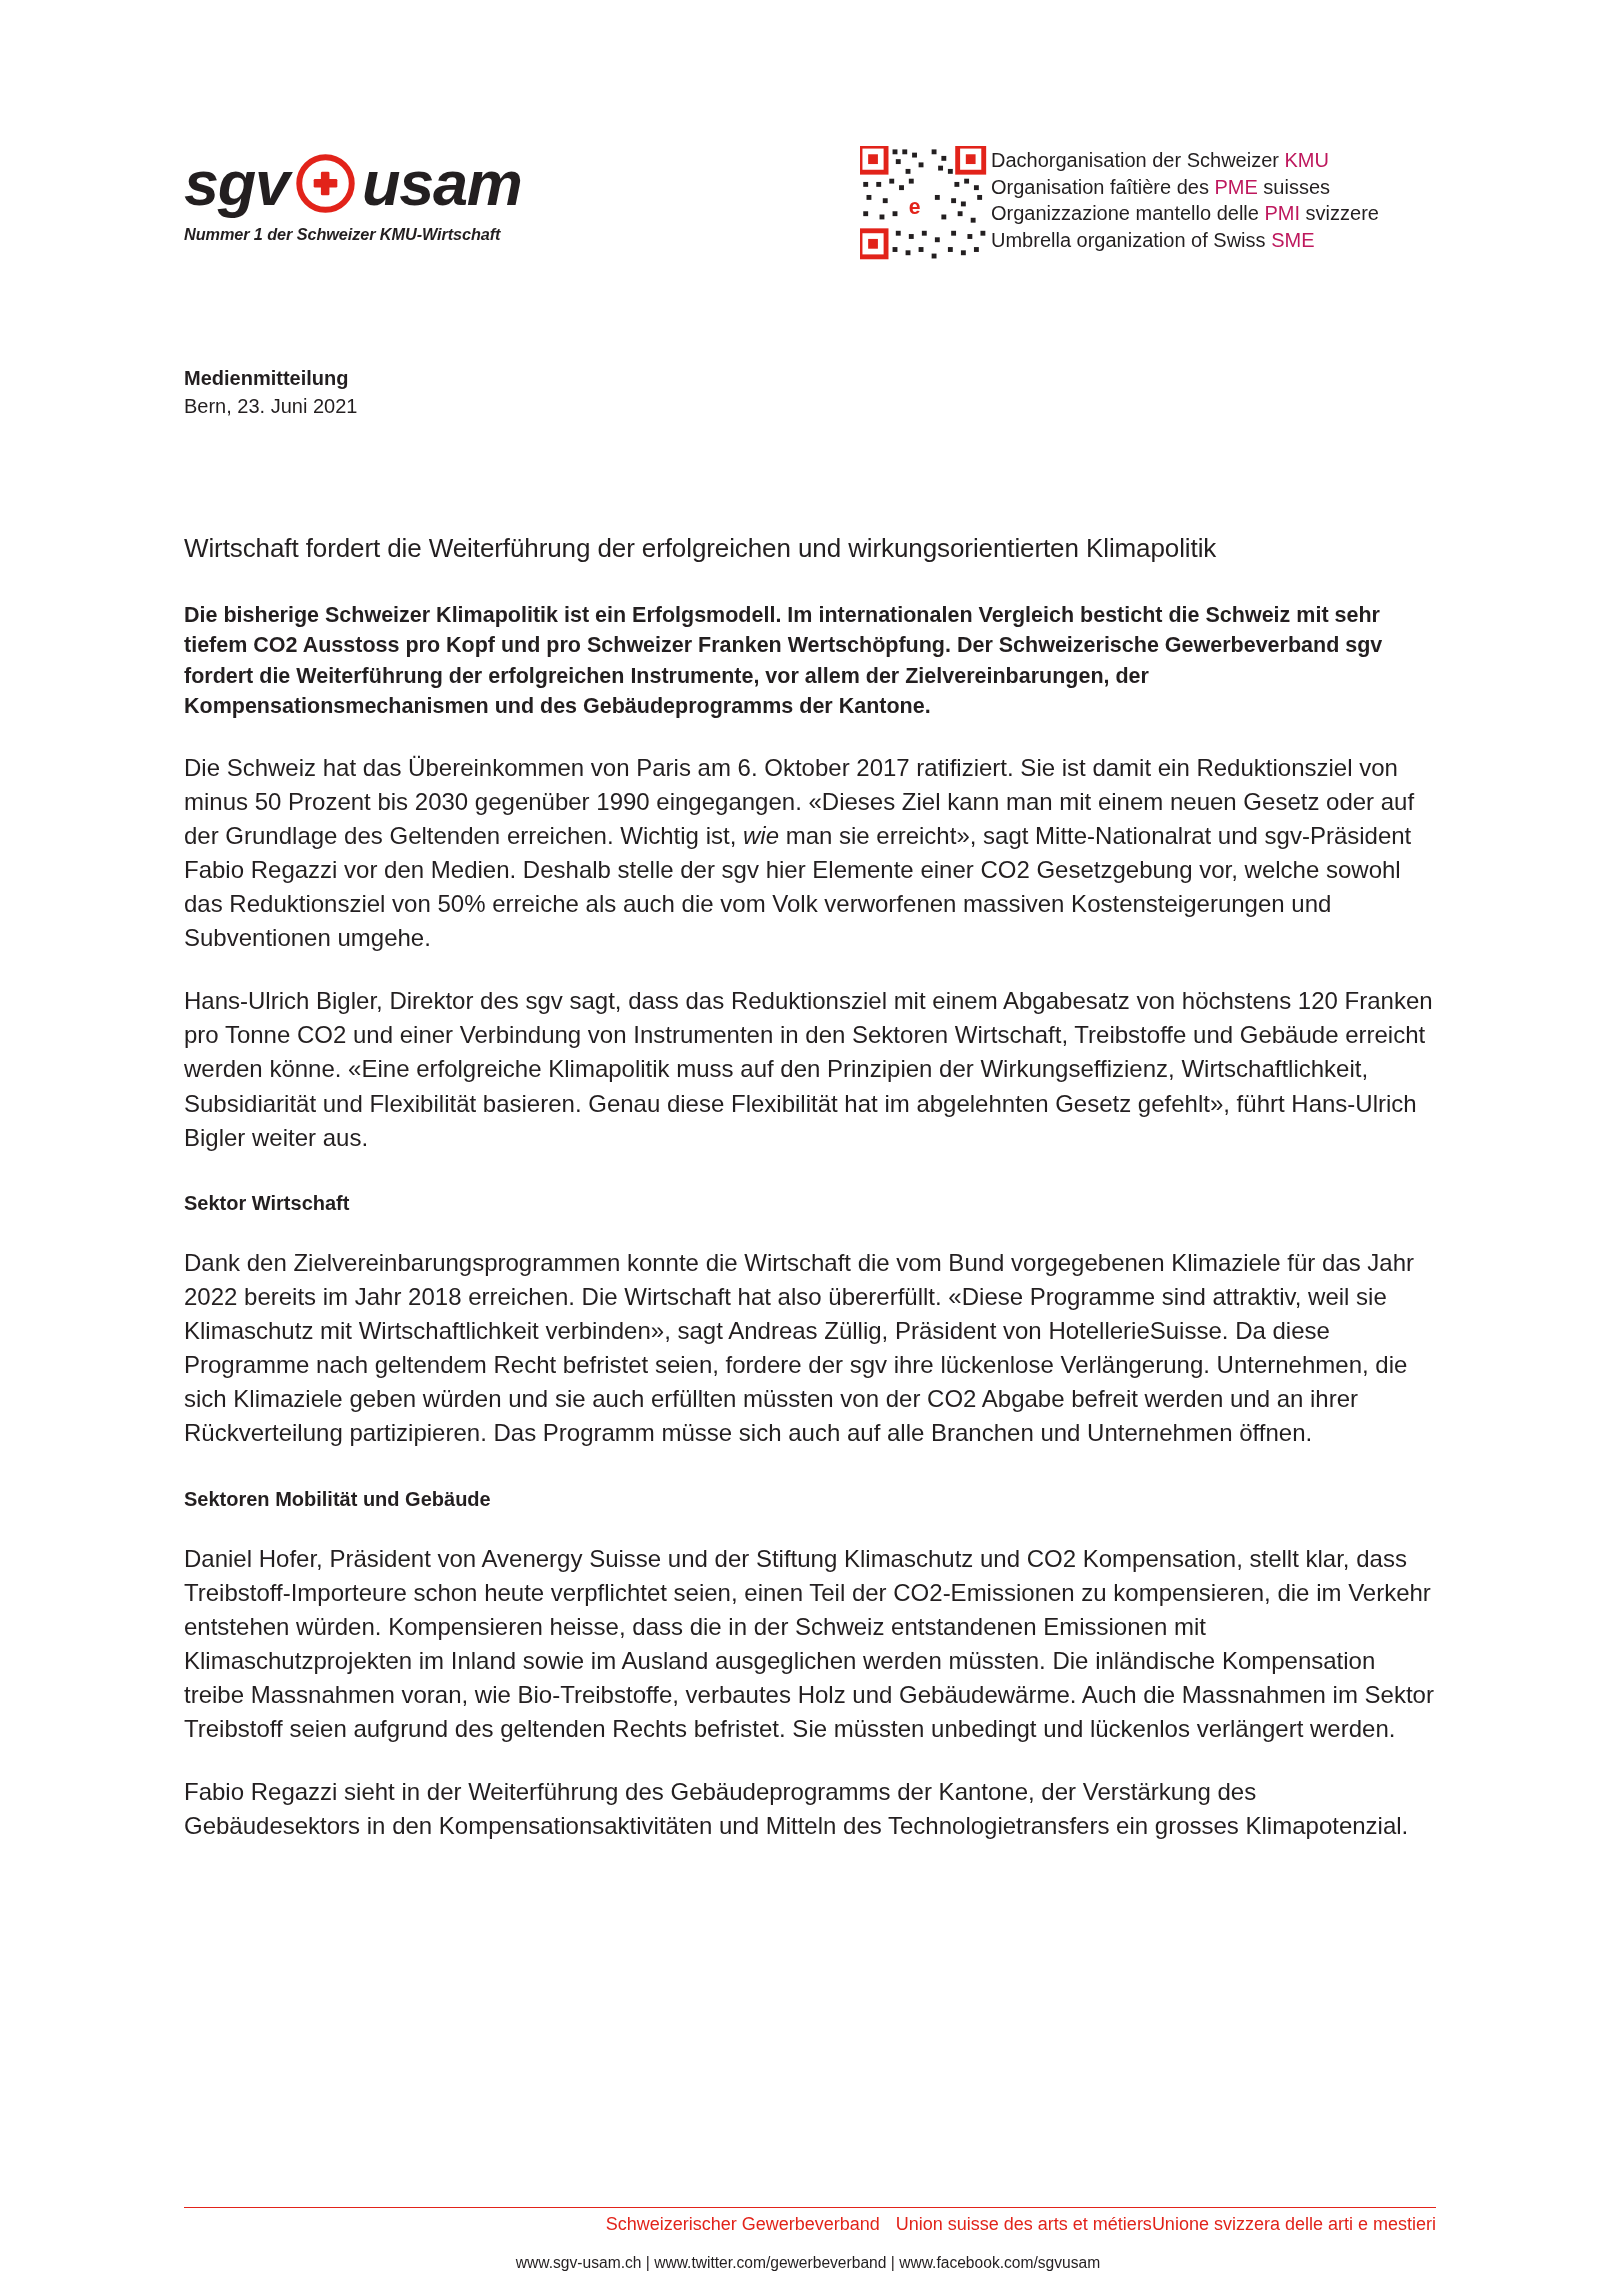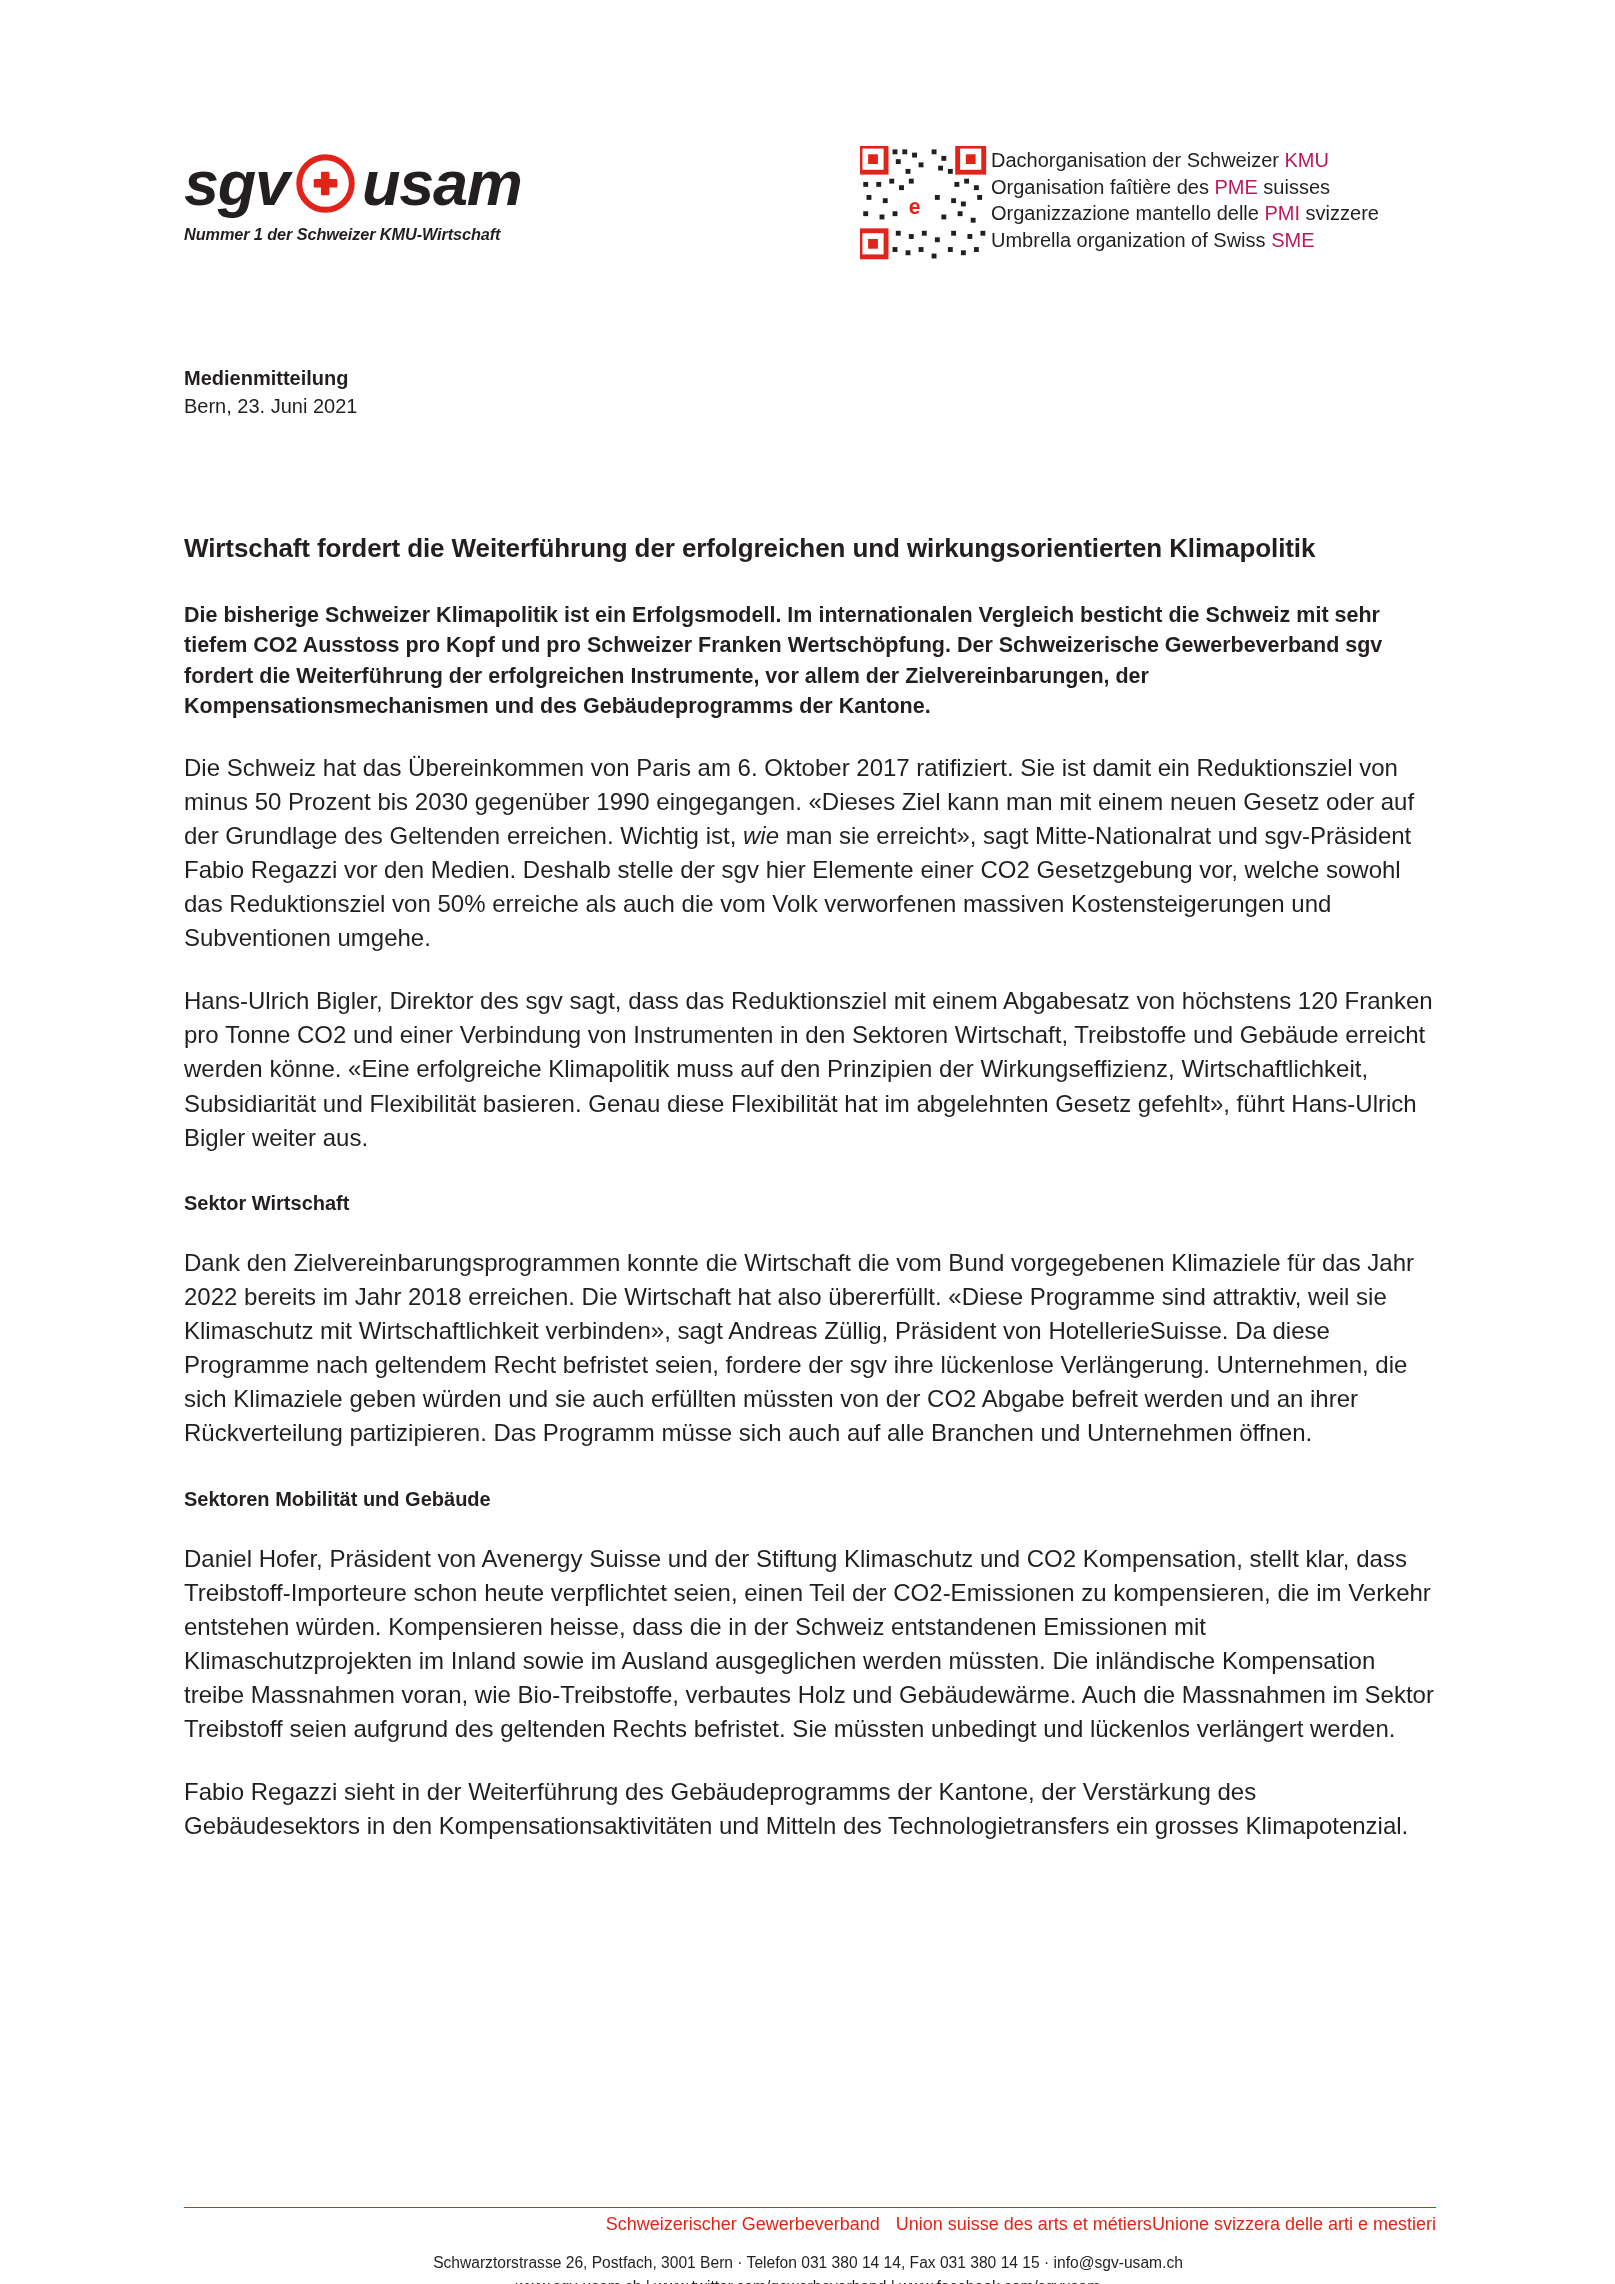--- a/index.html
+++ b/index.html
@@ -93,21 +93,21 @@
   .meta {
     font-size: 20px;
     line-height: 1.38;
     margin-bottom: 0;
   }
   .meta .b { font-weight: 700; }
 
   h1.title {
     font-size: 26px;
     line-height: 1.33;
-    font-weight: 700;
+    font-weight: 400;
     margin: 111px 0 0 0;
     letter-spacing: -0.1px;
   }
 
   p.lead {
     font-size: 21.5px;
     line-height: 1.42;
     font-weight: 700;
     margin: 34px 0 0 0;
   }
@@ -289,19 +289,18 @@
   </div>
 
   <div class="footer">
     <div class="footer-rule"></div>
     <div class="footer-names">
       <span>Schweizerischer Gewerbeverband</span>
       <span>Union suisse des arts et métiers</span>
       <span>Unione svizzera delle arti e mestieri</span>
     </div>
     <div class="footer-addr">
-      <div>Schwarztorstrasse 26, Postfach, 3001 Bern  ·   Telefon 031 380 14 14, Fax 031 380 14 15  ·   info@sgv-usam.ch</div>
       <div>www.sgv-usam.ch  |  www.twitter.com/gewerbeverband  |  www.facebook.com/sgvusam</div>
     </div>
   </div>
 
 </div>
 
 
 </body></html>

